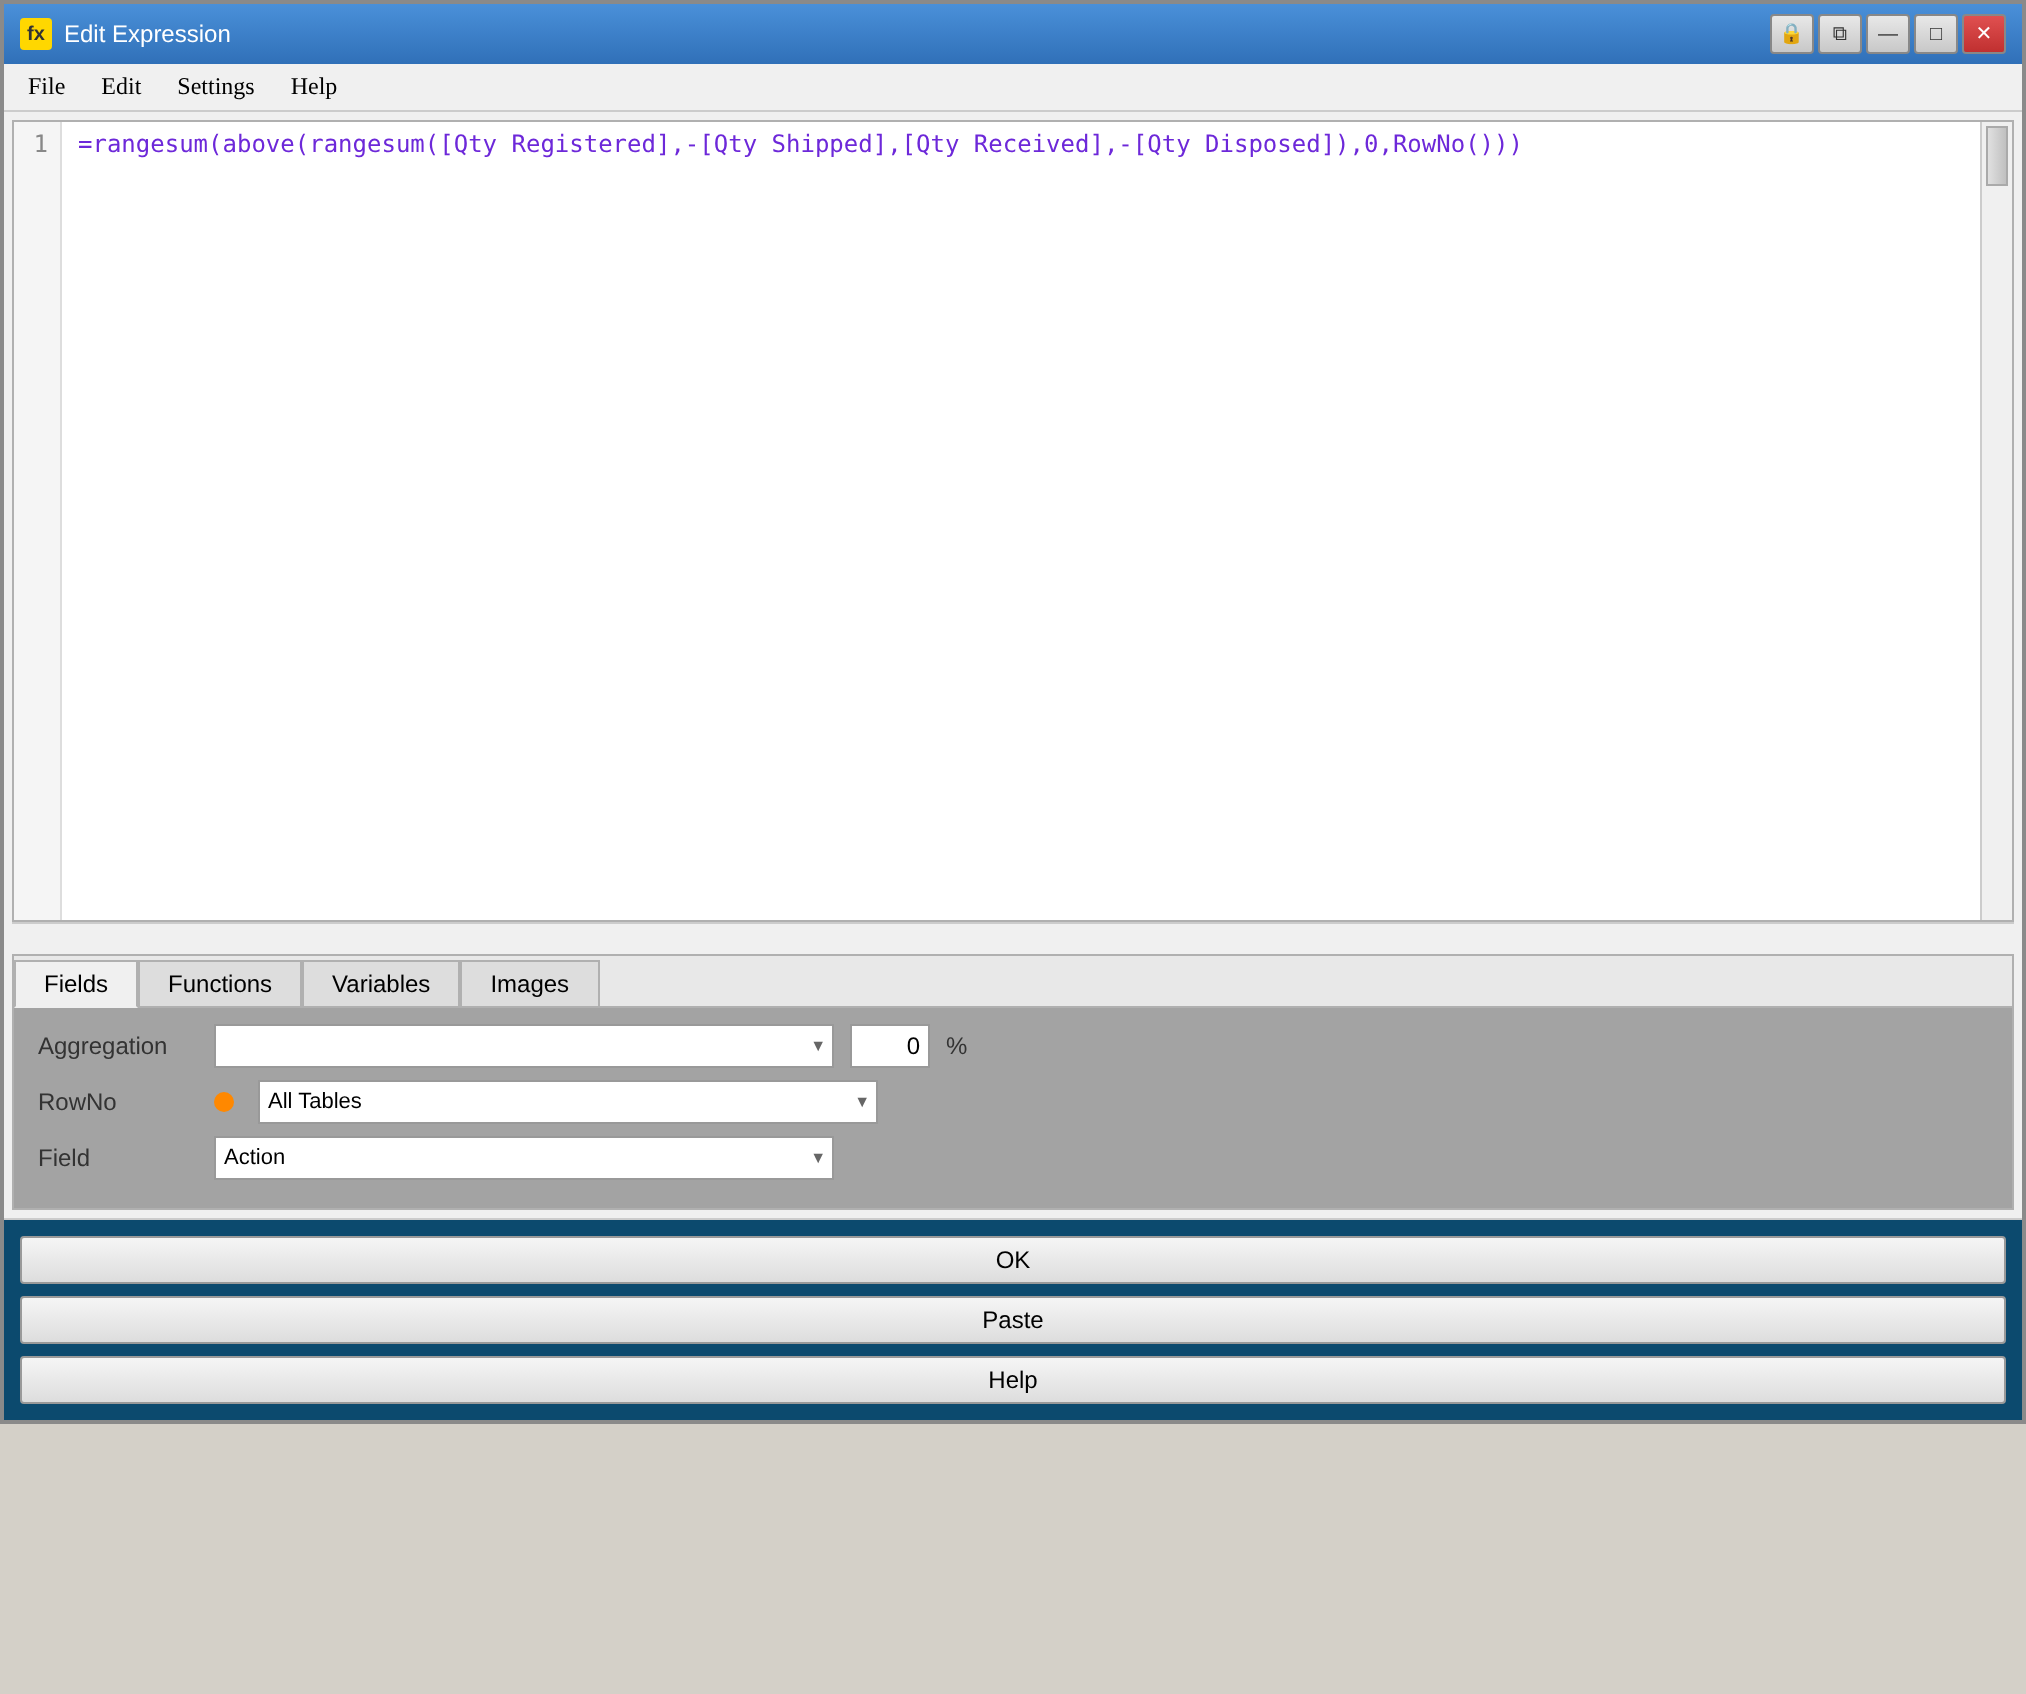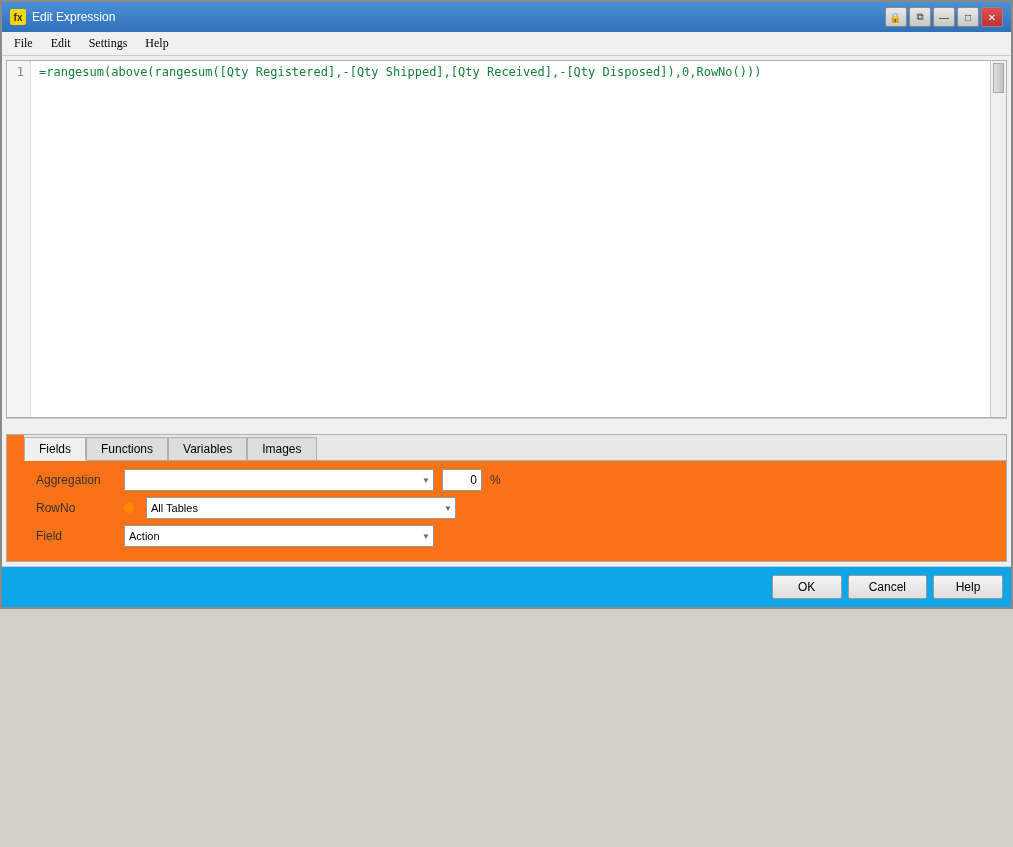--- a/index.html
+++ b/index.html
@@ -6,21 +6,21 @@
     body {
       font-family: 'Segoe UI', Tahoma, Geneva, Verdana, sans-serif;
       font-size: 12px;
       background: #d4d0c8;
       width: 1013px;
       height: 847px;
       overflow: hidden;
     }
     .window {
       width: 1013px;
-      height: 609px;
+      height: 712px;
       display: flex;
       flex-direction: column;
       border: 2px solid #8a8a8a;
       background: #f0f0f0;
     }
     .title-bar {
       background: linear-gradient(to bottom, #4a90d9, #3070b8);
       color: white;
       height: 30px;
       display: flex;
@@ -109,42 +109,41 @@
       font-size: 12px;
       color: #888;
       min-width: 24px;
       text-align: right;
     }
     .code-content {
       flex: 1;
       padding: 4px 8px;
       font-family: monospace;
       font-size: 12px;
-      color: #15803d;
+      color: #6d28d9;
       overflow: auto;
     }
     .scrollbar-v {
       width: 16px;
       background: #f0f0f0;
       border-left: 1px solid #ccc;
       display: flex;
       flex-direction: column;
     }
     .scrollbar-thumb {
       height: 30px;
       background: linear-gradient(to right, #e0e0e0, #c0c0c0);
       border: 1px solid #aaa;
       margin: 2px;
     }
     .bottom-panel {
-      background: #f97316;
+      background: #a3a3a3;
       border: 1px solid #b0b0b0;
       margin: 0 4px 4px 4px;
       flex-shrink: 0;
-      padding-left: 17px;
     }
     .tabs-row {
       display: flex;
       background: #e8e8e8;
       border-bottom: 1px solid #b0b0b0;
     }
     .tab {
       padding: 4px 14px;
       border: 1px solid #b0b0b0;
       border-bottom: none;
@@ -247,22 +246,23 @@
       cursor: pointer;
       font-size: 12px;
       margin-top: 4px;
     }
     .bottom-buttons {
       display: flex;
       justify-content: flex-end;
       padding: 8px 8px;
       gap: 6px;
       border-top: 1px solid #ccc;
-      background: #0ea5e9;
-      flex-shrink: 0;
+      background: #0c4a6e;
+      flex-shrink: 0;
+      flex-direction: column;
     }
     .dialog-btn {
       padding: 4px 20px;
       background: linear-gradient(to bottom, #f5f5f5, #ddd);
       border: 1px solid #999;
       border-radius: 2px;
       cursor: pointer;
       font-size: 12px;
       min-width: 70px;
     }
@@ -369,16 +369,16 @@
           </div>
 
         </div>
 
       </div>
     </div>
   </div>
 
   <div class="bottom-buttons">
     <button class="dialog-btn">OK</button>
-    <button class="dialog-btn">Cancel</button>
+    <button class="dialog-btn">Paste</button>
     <button class="dialog-btn">Help</button>
   </div>
 </div>
 
 </body></html>

